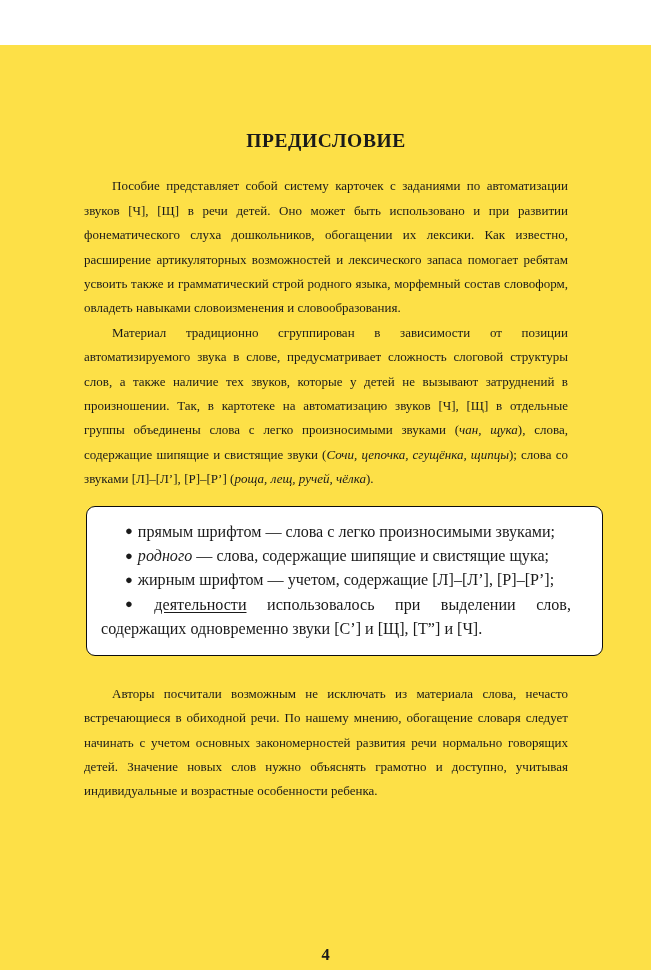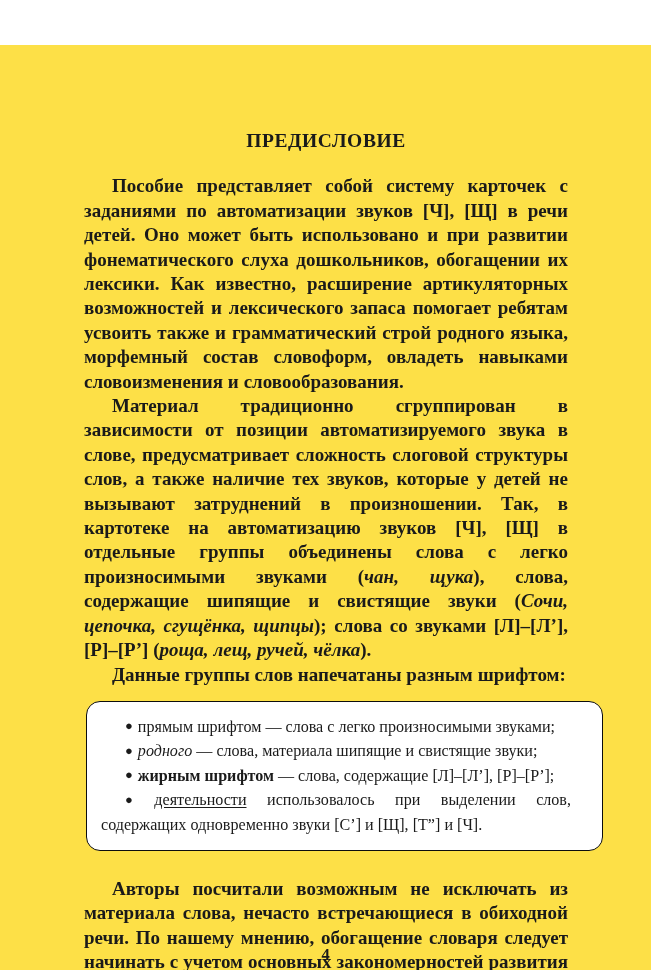--- a/index.html
+++ b/index.html
@@ -33,40 +33,39 @@
   .page-title {
     font-size: 19.5px;
     font-weight: bold;
     text-align: center;
     letter-spacing: 0.6px;
     margin: 0 0 22px 0;
     line-height: 1.2;
   }
   p.para {
     margin: 0;
-    font-size: 19px;
+    font-size: 13px;
     line-height: 24.4px;
     text-align: justify;
     text-justify: inter-word;
     text-indent: 28px;
     hyphens: manual;
     word-spacing: 0.1px;
-    font-weight: bold;
   }
   .it { font-style: italic; }
-  .bd { font-weight: bold; }
+  .bd { font-weight: normal; }
   .un { text-decoration: underline; text-underline-offset: 2px; }
 
   .callout {
     position: relative;
     margin: 14px 0 0 2px;
     width: 517px;
     box-sizing: border-box;
     border: 1.6px solid #0d0d0d;
-    border-radius: 14px;
+    border-radius: 9px;
     padding: 13px 31px 13px 14px;
     background: #ffffff;
   }
   .callout p {
     margin: 0;
     font-size: 16.1px;
     line-height: 24.4px;
     text-align: justify;
     text-indent: 24px;
     position: relative;
@@ -95,29 +94,28 @@
 <div class="page">
 
   <div class="content">
 
     <h1 class="page-title">ПРЕДИСЛОВИЕ</h1>
 
     <p class="para">Пособие представляет собой систему карточек с заданиями по автоматизации звуков [Ч], [Щ] в речи детей. Оно может быть использовано и при развитии фонематического слуха дошкольников, обогащении их лексики. Как известно, расширение артикуляторных возможностей и лексического запаса помогает ребятам усвоить также и грамматический строй родного языка, морфемный состав словоформ, овладеть навыками словоизменения и словообразования.</p>
 
     <p class="para"><span>Материал традиционно сгруппирован в зависимости от позиции автоматизируемого звука в слове, предусматривает сложность слоговой структуры слов, а также наличие тех звуков, которые у детей не вызывают затруднений в произношении. Так, в картотеке на автоматизацию звуков [Ч], [Щ] в отдельные группы объединены слова с легко произносимыми звуками (</span><span class="it">чан, щука</span><span>), слова, содержащие шипящие и свистящие звуки (</span><span class="it">Сочи, цепочка, сгущёнка, щипцы</span><span>); слова со звуками [Л]–[Л’], [Р]–[Р’] (</span><span class="it">роща, лещ, ручей, чёлка</span><span>).</span></p>
 
-    <p class="para">Данные группы слов напечатаны разным шрифтом:</p>
 
     <div class="callout">
 
       <p><span class="bullet">●</span><span>прямым шрифтом</span><span> — слова с легко произносимыми звуками;</span></p>
 
-      <p><span class="bullet">●</span><span class="it">родного</span><span> — слова, материала шипящие и свистящие звуки;</span></p>
+      <p><span class="bullet">●</span><span class="it">родного</span><span> — слова, содержащие шипящие и свистящие щука;</span></p>
 
-      <p><span class="bullet">●</span><span class="bd">жирным шрифтом</span><span> — слова, содержащие [Л]–[Л’], [Р]–[Р’];</span></p>
+      <p><span class="bullet">●</span><span class="bd">жирным шрифтом</span><span> — учетом, содержащие [Л]–[Л’], [Р]–[Р’];</span></p>
 
       <p><span class="bullet">●</span><span class="un">деятельности</span><span> использовалось при выделении слов, содержащих одновременно звуки [С’] и [Щ], [Т”] и [Ч].</span></p>
 
     </div>
 
     <div class="spacer-after-box"></div>
 
     <p class="para">Авторы посчитали возможным не исключать из материала слова, нечасто встречающиеся в обиходной речи. По нашему мнению, обогащение словаря следует начинать с учетом основных закономерностей развития речи нормально говорящих детей. Значение новых слов нужно объяснять грамотно и доступно, учитывая индивидуальные и возрастные особенности ребенка.</p>
 
 

